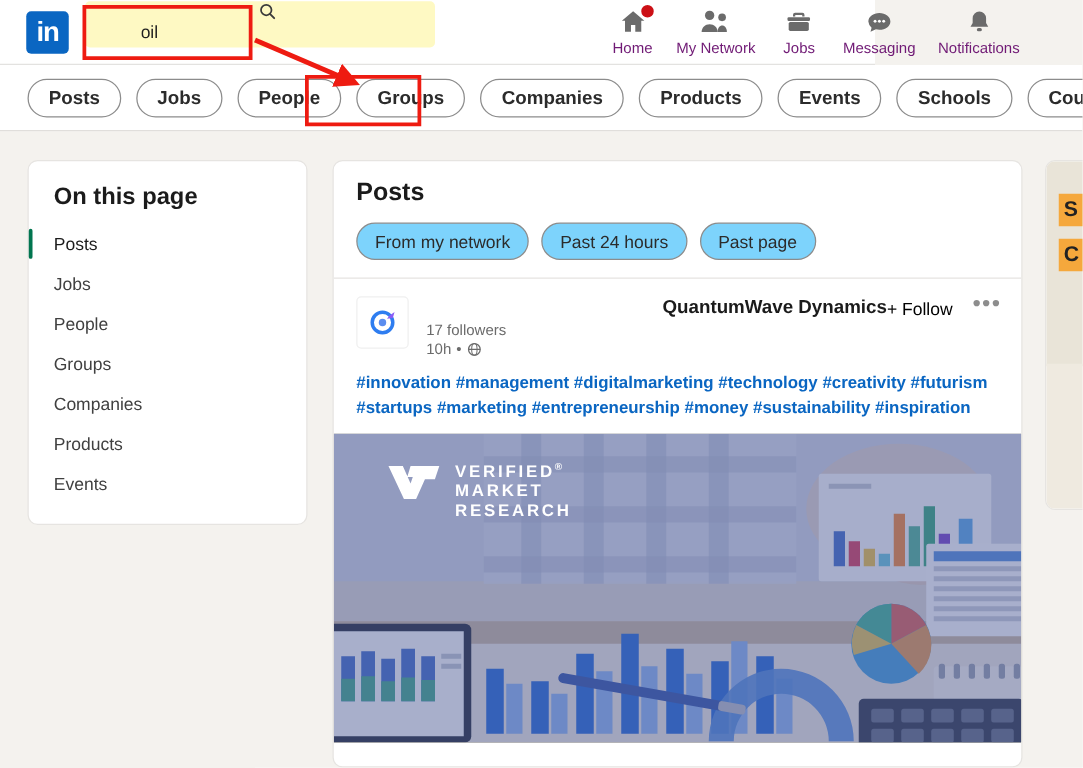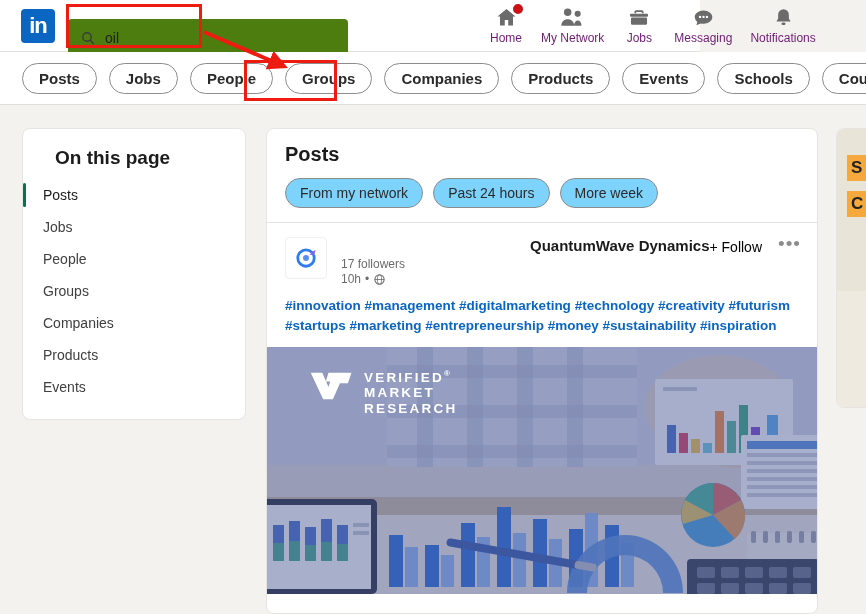--- a/index.html
+++ b/index.html
@@ -20,24 +20,24 @@
   }
   .li-logo {
     width: 34px; height: 34px; margin-left: 21px;
     background: #0a66c2; border-radius: 4px;
     color: #fff; font-weight: bold; font-size: 22px;
     display: flex; align-items: center; justify-content: center;
     font-family: "Liberation Sans", sans-serif;
     letter-spacing: -1px; line-height: 1;
   }
   .search-wrap {
-    position: absolute; left: 68px; top: 19px;
+    position: absolute; left: 68px; top: 1px;
     width: 280px; height: 37px;
-    background: #4d7c0f; border-radius: 4px;
-    display: flex; align-items: center;
+    background: #fef9c3; border-radius: 4px;
+    display: flex; align-items: center; flex-direction: column;
   }
   .search-icon { margin-left: 12px; width: 16px; height: 16px; flex: none; }
   .search-input {
     border: none; background: transparent; outline: none;
     margin-left: 9px; font-size: 14px; color: #1f1f1f;
     font-family: "Liberation Sans", sans-serif; width: 200px;
   }
   .navgroup {
     position: absolute; left: 480px; top: 0; height: 52px;
     display: flex; align-items: flex-start;
@@ -68,21 +68,21 @@
   }
 
   
   .sidebar {
     position: absolute; left: 22px; top: 128px; width: 224px;
     background: #fff; border: 1px solid #e6e4e1; border-radius: 8px;
     padding: 14px 0 16px 0;
   }
   .sidebar-title {
     font-size: 19px; font-weight: bold; color: #1b1b1b;
-    padding: 4px 0 10px 32px;
+    padding: 4px 0 10px 20px;
   }
   .side-item {
     position: relative; font-size: 14px; color: #404040;
     padding: 8px 0 8px 20px; cursor: pointer;
   }
   .side-item.active { color: #1b1b1b; }
   .side-item.active::before {
     content: ""; position: absolute; left: 0; top: 4px;
     width: 3px; height: 24px; background: #01754f; border-radius: 2px;
   }
@@ -249,21 +249,21 @@
     <div class="side-item">Products</div>
     <div class="side-item">Events</div>
   </div>
 
   <div class="main-card">
     <div class="main-title">Posts</div>
 
     <div class="filter-row">
       <div class="filter-pill">From my network</div>
       <div class="filter-pill">Past 24 hours</div>
-      <div class="filter-pill">More week</div>
+      <div class="filter-pill">Past page</div>
     </div>
     <div class="divider"></div>
 
     <div class="post-head">
       <div class="avatar">
         <svg width="28" height="28" viewBox="0 0 32 32">
           <path d="M16 5a11 11 0 1 0 11 11 11 11 0 0 0-11-11zm0 3.2a7.8 7.8 0 1 1-7.8 7.8A7.8 7.8 0 0 1 16 8.2z" fill="#2e7df0"></path>
           <path d="M22.5 9.5 27 6.5l-1.6 5.4-5.3.6z" fill="#8b5cf6"></path>
           <circle cx="16" cy="16" r="3.4" fill="#5b8def"></circle>
         </svg>

